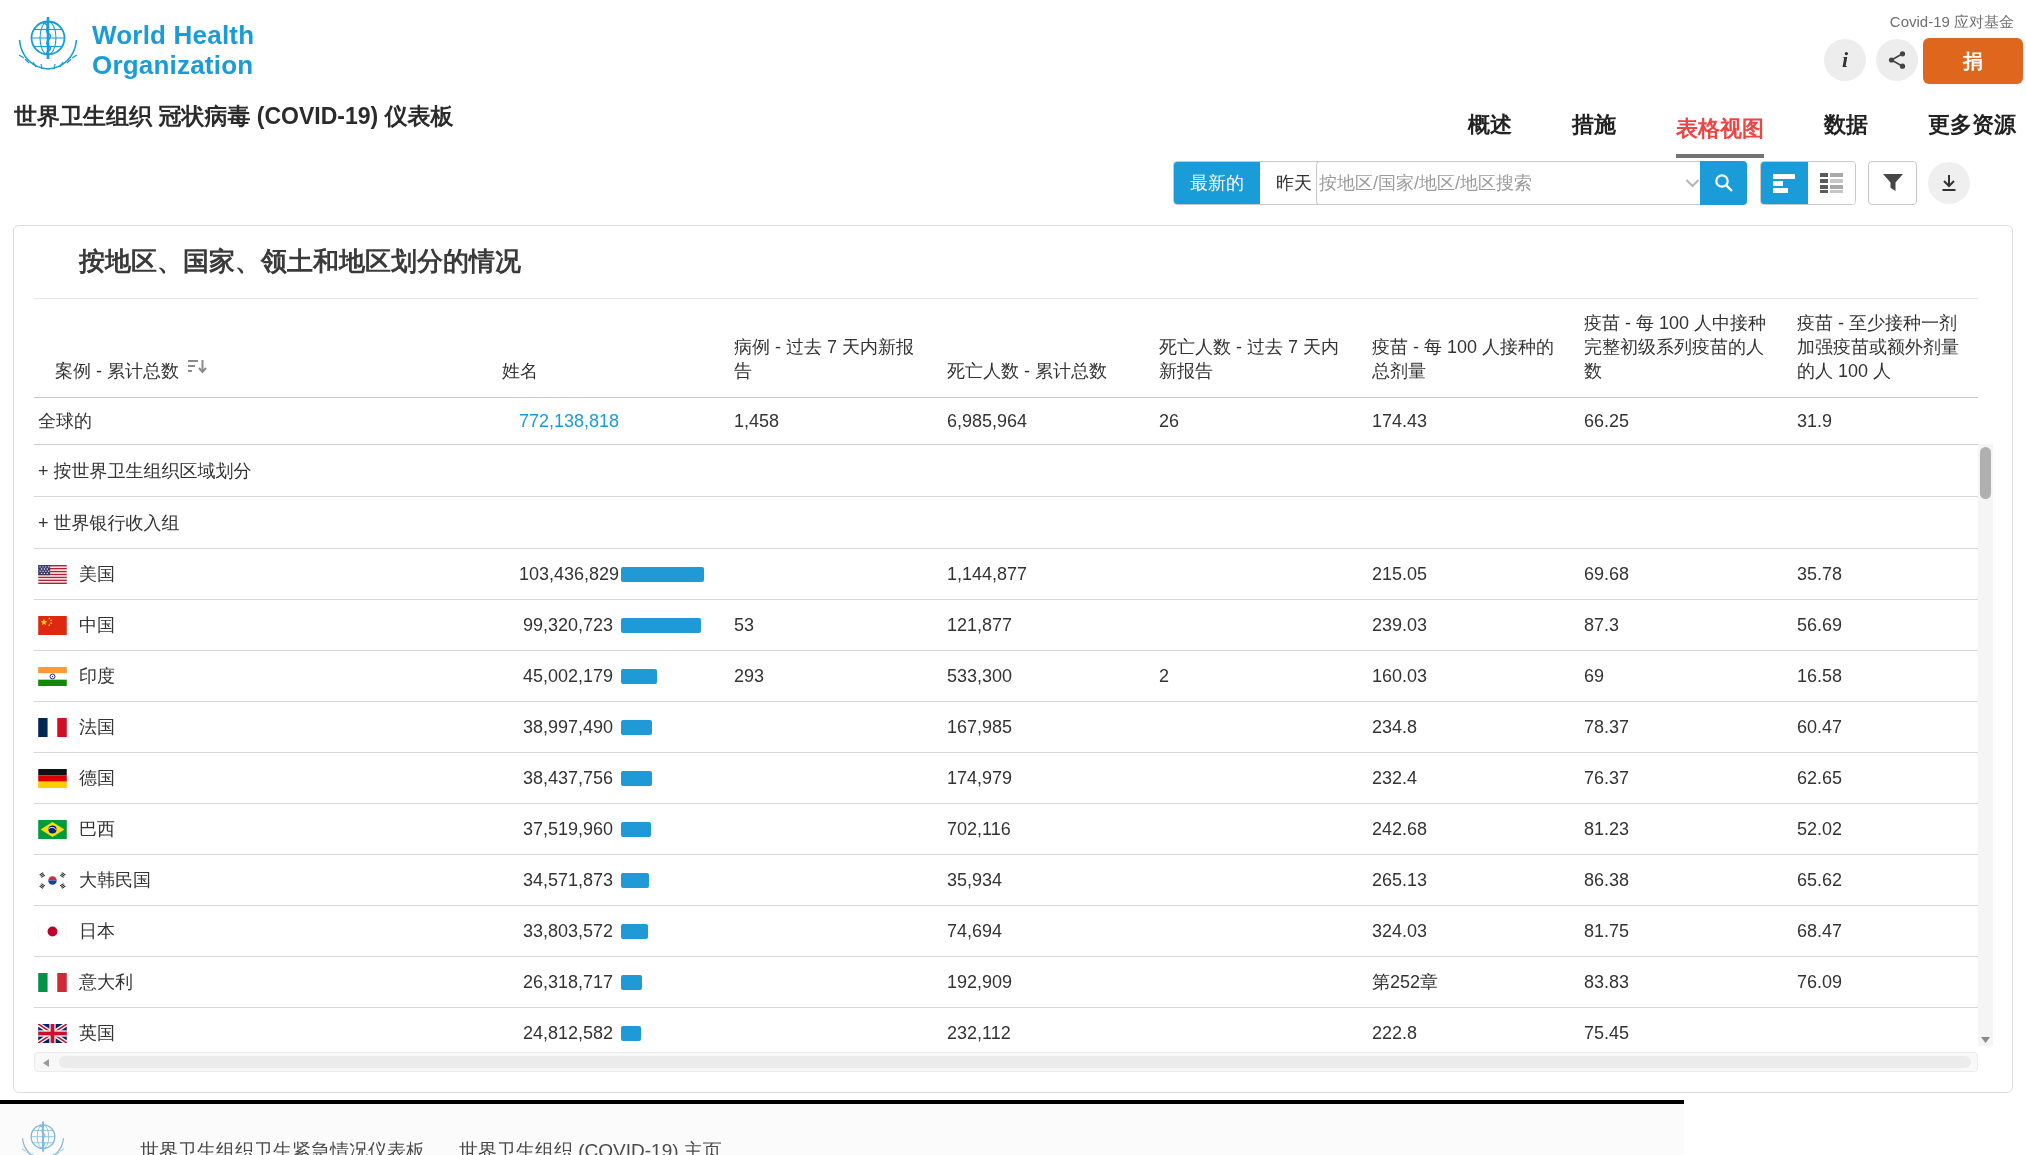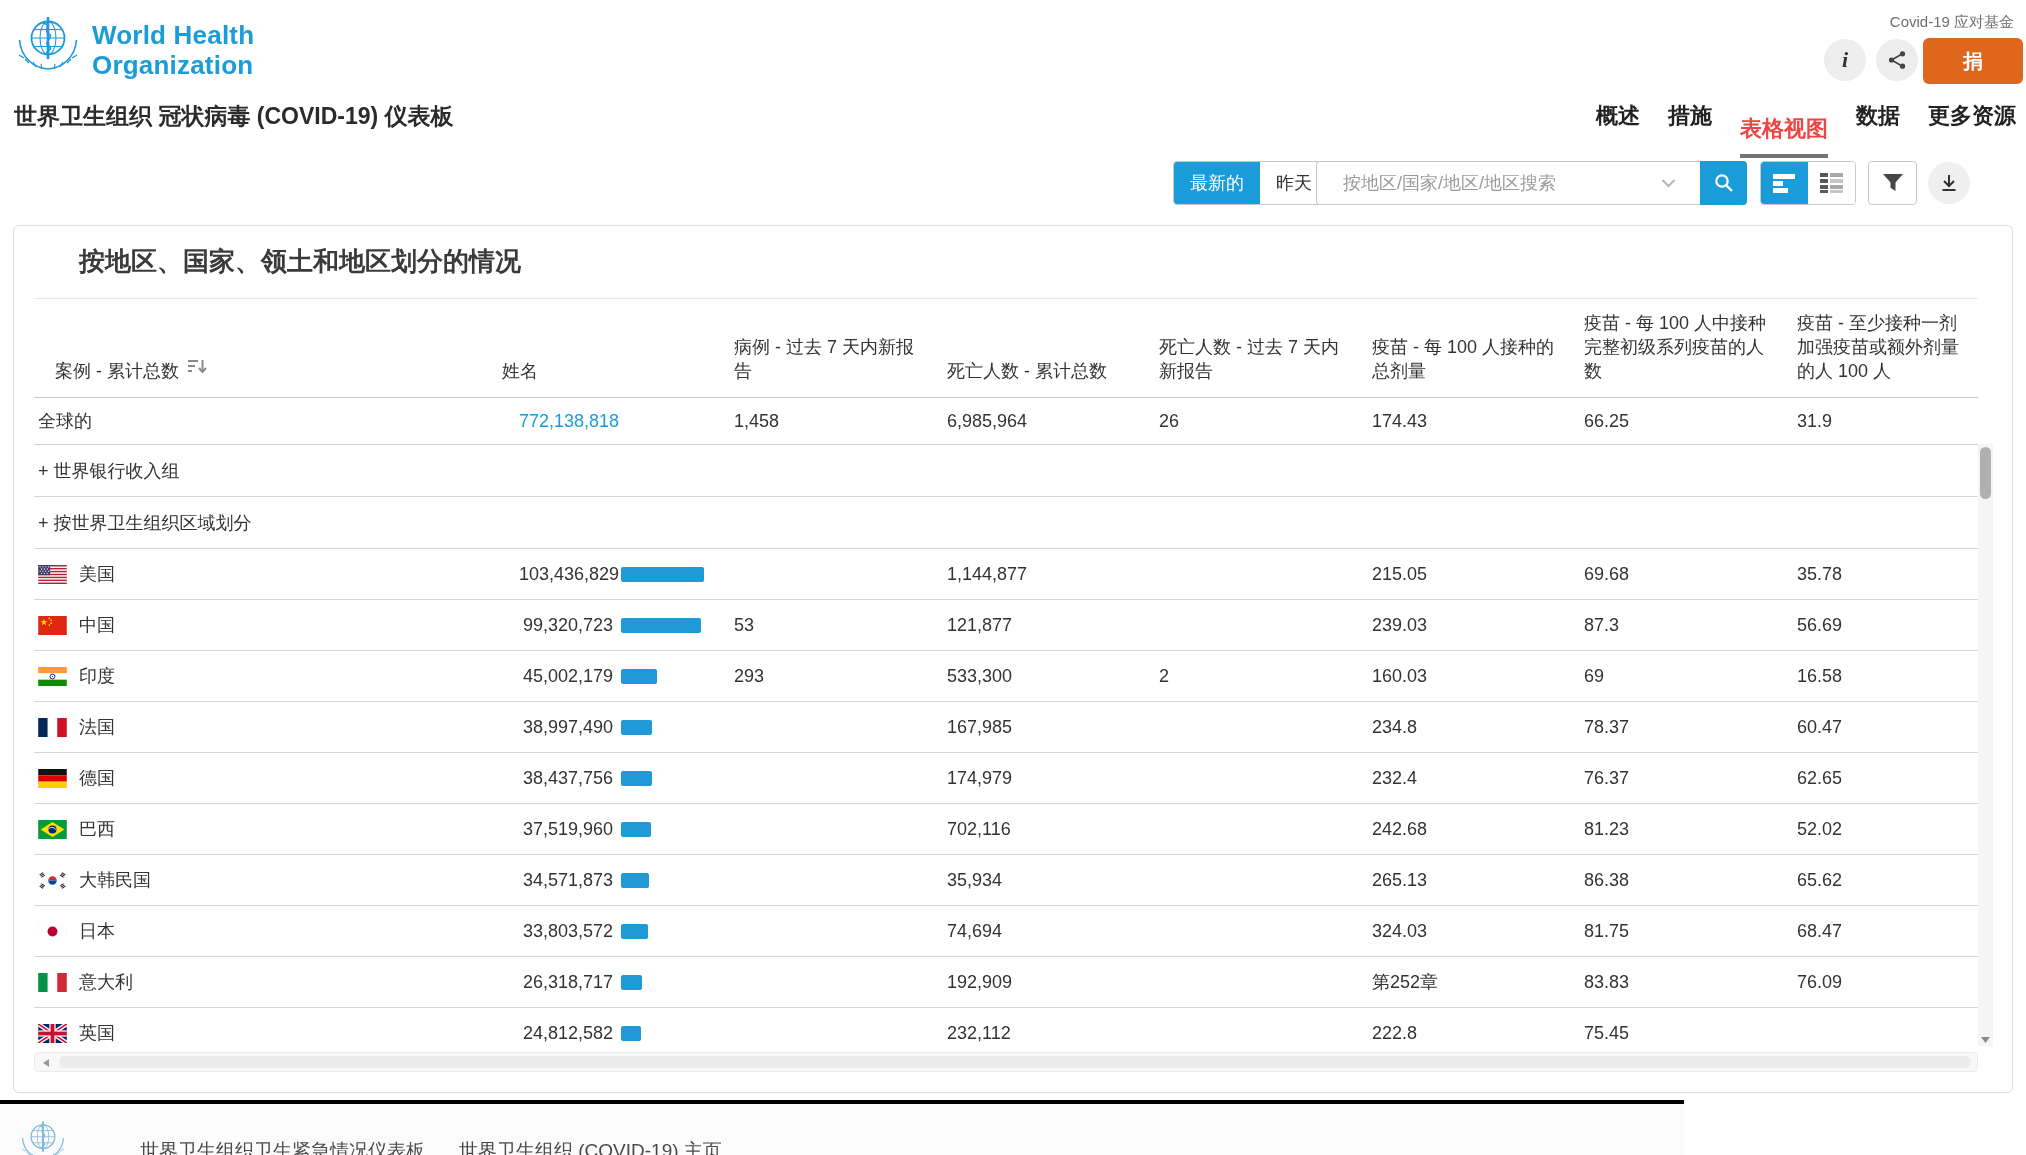--- a/index.html
+++ b/index.html
@@ -4,41 +4,41 @@
 <style>
   html,body{margin:0;padding:0;background:#fff;}
   .page{position:relative;width:2026px;height:1155px;background:#fff;overflow:hidden;
         font-family:"Liberation Sans","DejaVu Sans",sans-serif;color:#333;}
 
   
   .emblem{position:absolute;left:16px;top:12px;}
   .logo-text{position:absolute;left:92px;top:20px;font-size:26px;font-weight:bold;
              color:#1a9cd8;line-height:30px;letter-spacing:.2px;}
   .page-title{position:absolute;left:14px;top:101px;font-size:23px;font-weight:bold;color:#2b2b2b;}
-  .main-nav{position:absolute;top:101px;right:10px;display:flex;gap:28px;}
+  .main-nav{position:absolute;top:101px;right:10px;display:flex;gap:60px;align-items:center;}
   .nav-item{font-size:22px;font-weight:bold;color:#222;padding-bottom:10px;cursor:pointer;white-space:nowrap;}
   .nav-item.active{color:#ef4444;border-bottom:4px solid #737373;margin-top:13px;}
   .fund-label{position:absolute;top:13px;right:12px;font-size:15px;color:#6f6f6f;}
   .donate-btn{position:absolute;left:1923px;top:38px;width:100px;height:46px;background:#df671d;
               border-radius:6px;color:#fff;font-size:20px;font-weight:bold;display:flex;
               align-items:center;justify-content:center;cursor:pointer;}
   .circle-btn{position:absolute;top:39px;width:42px;height:42px;border-radius:50%;background:#ededed;
               display:flex;align-items:center;justify-content:center;cursor:pointer;}
   .info-btn{left:1824px;font-family:"Liberation Serif",serif;font-style:italic;font-weight:bold;
             font-size:22px;color:#333;}
   .share-btn{left:1876px;}
 
   
   .toggle-group{position:absolute;left:1173px;top:161px;height:44px;display:flex;
                 border:1px solid #c9c9c9;border-radius:4px;overflow:hidden;background:#fff;box-sizing:border-box;}
   .toggle-btn{font-size:18px;padding:0 16px;display:flex;align-items:center;color:#333;cursor:pointer;background:#fff;}
   .toggle-btn.active{background:#1a9cd8;color:#fff;}
   .searchbox{position:absolute;left:1316px;top:161px;width:384px;height:44px;border:1px solid #c9c9c9;
              border-right:none;border-radius:4px 0 0 4px;display:flex;align-items:center;
-             padding:0 24px;box-sizing:border-box;background:#fff;}
+             padding:0 0;box-sizing:border-box;background:#fff;}
   .searchbox input{border:none;outline:none;flex:1;font-size:18px;color:#333;background:transparent;
                    font-family:inherit;}
   .searchbox input::placeholder{color:#9b9b9b;}
   .search-btn{position:absolute;left:1700px;top:161px;width:47px;height:44px;background:#1a9cd8;
               border-radius:0 4px 4px 0;display:flex;align-items:center;justify-content:center;cursor:pointer;}
   .view-group{position:absolute;left:1760px;top:161px;height:44px;display:flex;border:1px solid #c9c9c9;
               border-radius:4px;overflow:hidden;box-sizing:border-box;}
   .view-btn{width:47px;display:flex;align-items:center;justify-content:center;background:#fff;cursor:pointer;}
   .view-btn.active{background:#1a9cd8;}
   .filter-btn{position:absolute;left:1868px;top:161px;width:49px;height:44px;border:1px solid #c9c9c9;
@@ -252,24 +252,24 @@
       <div class="cell">1,458</div>
       <div class="cell">6,985,964</div>
       <div class="cell">26</div>
       <div class="cell">174.43</div>
       <div class="cell">66.25</div>
       <div class="cell">31.9</div>
     </div>
 
     <div class="rows-wrap" id="rows-wrap">
         <div class="group-row">
+          <span>+ 按世界卫生组织区域划分</span>
+        </div>
+        <div class="group-row">
           <span>+ 世界银行收入组</span>
-        </div>
-        <div class="group-row">
-          <span>+ 按世界卫生组织区域划分</span>
         </div>
         <div class="trow grid">
           <div class="cell name">
             <span class="flag">
               <svg width="29" height="19" viewBox="0 0 30 20">
                 <rect width="30" height="20" fill="#fff"></rect>
                 <g fill="#b22234">
                   <rect y="0" width="30" height="1.54"></rect>
                   <rect y="3.08" width="30" height="1.54"></rect>
                   <rect y="6.15" width="30" height="1.54"></rect>

